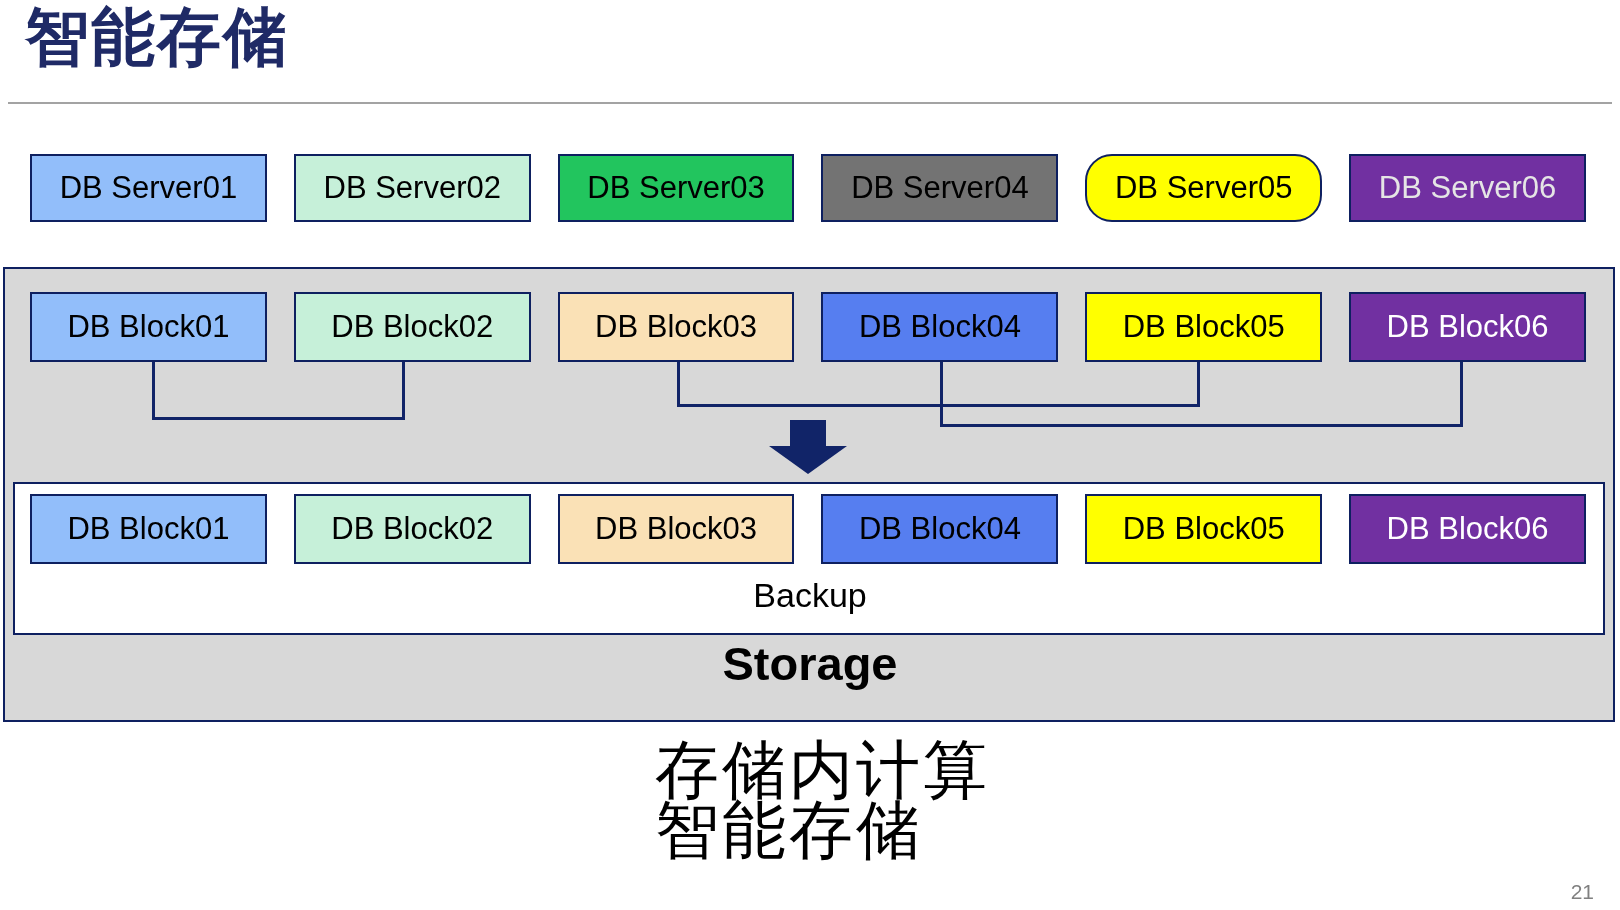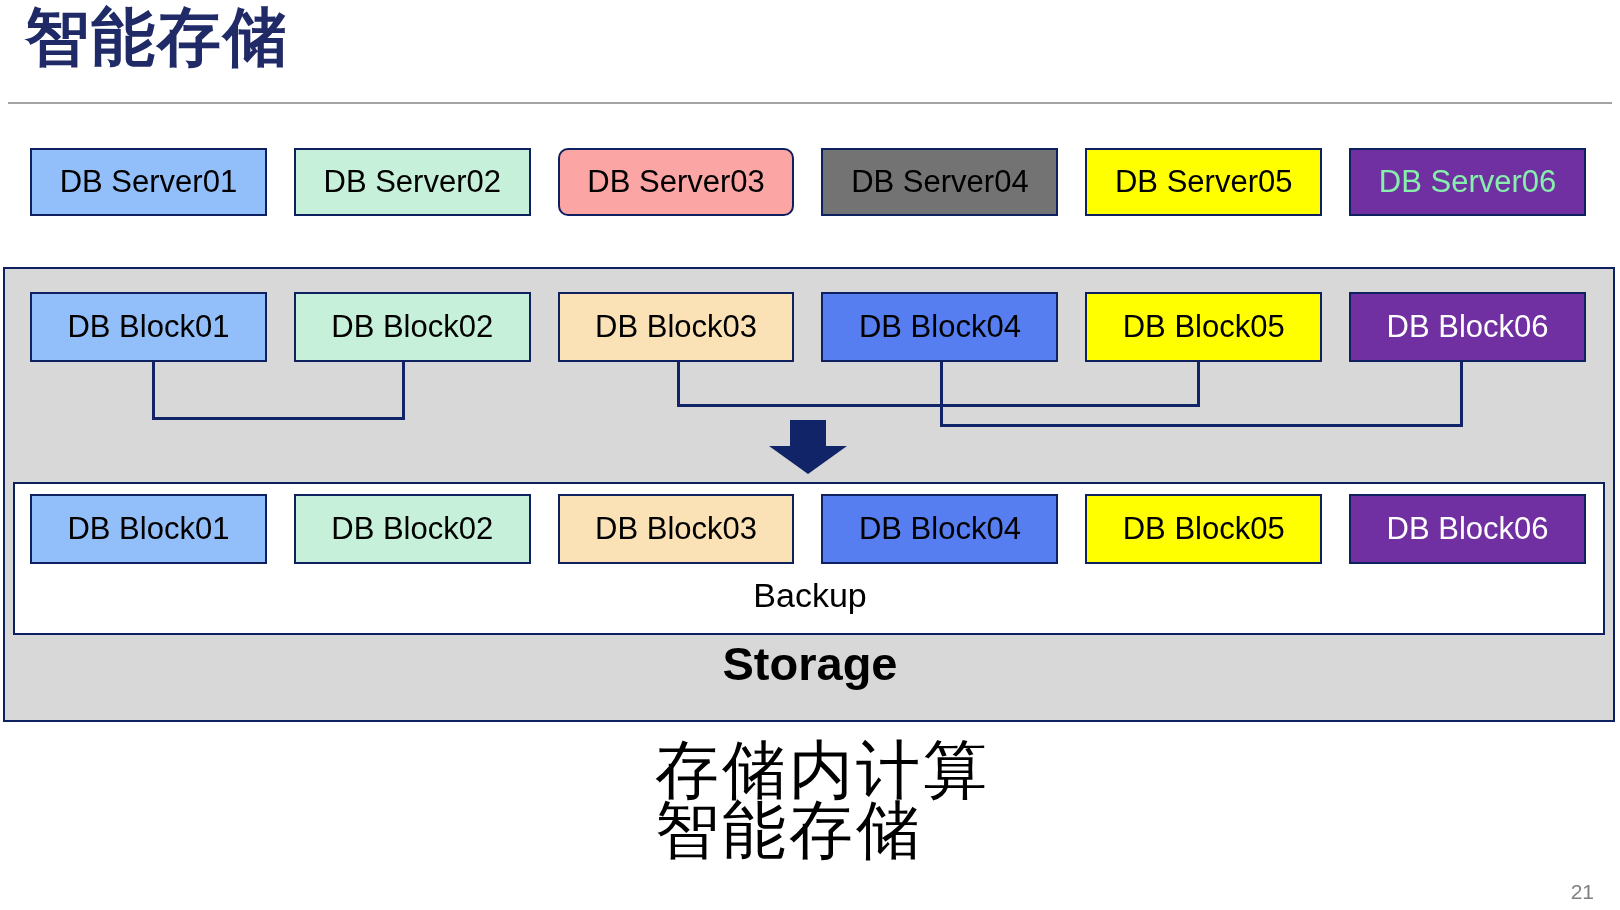--- a/index.html
+++ b/index.html
@@ -9,21 +9,21 @@
   }
   .page-title{
     position:absolute;left:25px;top:-6px;
     font-size:64px;font-weight:bold;letter-spacing:2px;
   }
   .title-divider{position:absolute;left:8px;top:102px;width:1604px;height:2px;}
   .box-row{
     position:absolute;left:30px;width:1556px;height:68px;
     display:flex;gap:27px;
   }
-  .row-servers{top:148px;}
+  .row-servers{top:154px;}
   .row-blocks-top{top:292px;height:70px;}
   .row-blocks-bottom{top:494px;height:70px;}
   .dbox{
     flex:1;display:flex;align-items:center;justify-content:center;
     border:2px solid #0e2060;font-size:31px;color:#000;box-sizing:border-box;
     white-space:nowrap;
   }
   .storage-container{
     position:absolute;left:3px;top:267px;width:1612px;height:455px;
     border:2px solid #0e2060;box-sizing:border-box;
@@ -67,30 +67,30 @@
   <div class="title-divider" style="background: rgb(163, 163, 163);"></div>
 
   <div class="box-row row-servers">
 
   <div class="dbox" style="background: rgb(146, 190, 250); color: rgb(0, 0, 0);">
         <span>DB Server01</span>
       </div>
       <div class="dbox" style="background: rgb(198, 240, 217); color: rgb(0, 0, 0);">
         <span>DB Server02</span>
       </div>
-      <div class="dbox" style="background: #fca5a5; color: rgb(0, 0, 0); border-radius: 10px;">
+      <div class="dbox" style="background: #22c55e; color: rgb(0, 0, 0);">
         <span>DB Server03</span>
       </div>
       <div class="dbox" style="background: #737373; color: rgb(0, 0, 0);">
         <span>DB Server04</span>
       </div>
-      <div class="dbox" style="background: rgb(255, 255, 0); color: rgb(0, 0, 0);">
+      <div class="dbox" style="background: rgb(255, 255, 0); color: rgb(0, 0, 0); border-radius: 27px;">
         <span>DB Server05</span>
       </div>
-      <div class="dbox" style="background: rgb(113, 48, 161); color: #86efac;">
+      <div class="dbox" style="background: rgb(113, 48, 161); color: #e5e5e5;">
         <span>DB Server06</span>
       </div>
     </div>
 
   <div class="storage-container" style="background: rgb(216, 216, 216);"></div>
 
   <div class="box-row row-blocks-top">
 
   <div class="dbox" style="background: rgb(146, 190, 250); color: rgb(0, 0, 0);">
         <span>DB Block01</span>

